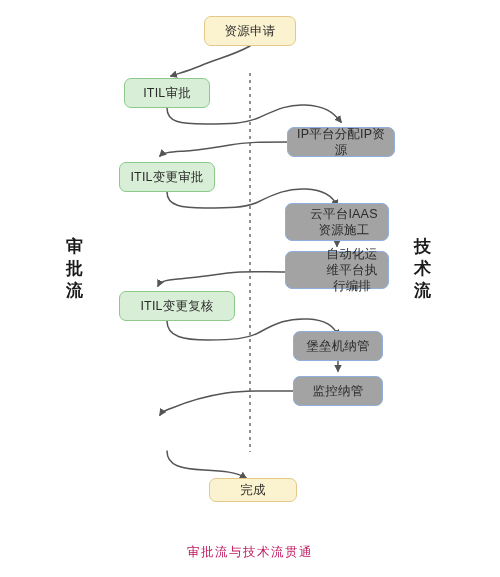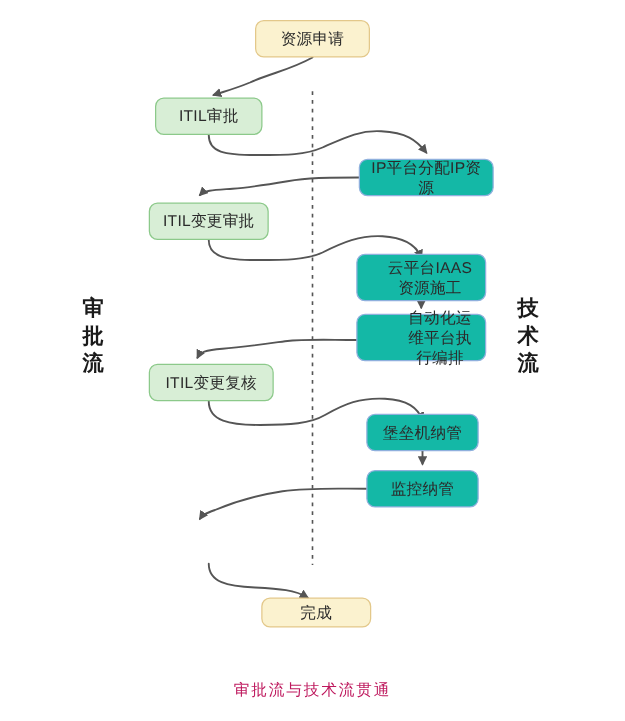--- a/index.html
+++ b/index.html
@@ -40,21 +40,21 @@
     line-height: 16px;
     color: #2b2b2b;
     padding: 3px 6px;
     letter-spacing: 0.2px;
   }
   .node.green {
     background: #d8eed6;
     border: 1.3px solid #8cc98a;
   }
   .node.blue {
-    background: #14b8a6;
+    background: #a3a3a3;
     border: 1.3px solid #8fb0dd;
   }
   .node.yellow {
     background: #fbf2cf;
     border: 1.3px solid #e3c88a;
   }
   .swim-label {
     position: absolute;
     width: 30px;
     font-size: 17px;
@@ -128,21 +128,21 @@
   </div>
 
   <div class="node blue" style="left:285px; top:203px; width:104px; height:38px;padding-left:20px;">
     <span>云平台IAAS资源施工</span>
   </div>
 
   <div class="node blue" style="left:285px; top:251px; width:104px; height:38px;padding-left:36px;">
     <span>自动化运维平台执行编排</span>
   </div>
 
-  <div class="node green" style="left:119px; top:291px; width:100px; height:30px;">
+  <div class="node green" style="left:119px; top:291px; width:116px; height:30px;">
     <span>ITIL变更复核</span>
   </div>
 
   <div class="node blue" style="left:293px; top:331px; width:90px; height:30px;">
     <span>堡垒机纳管</span>
   </div>
 
   <div class="node blue" style="left:293px; top:376px; width:90px; height:30px;">
     <span>监控纳管</span>
   </div>

